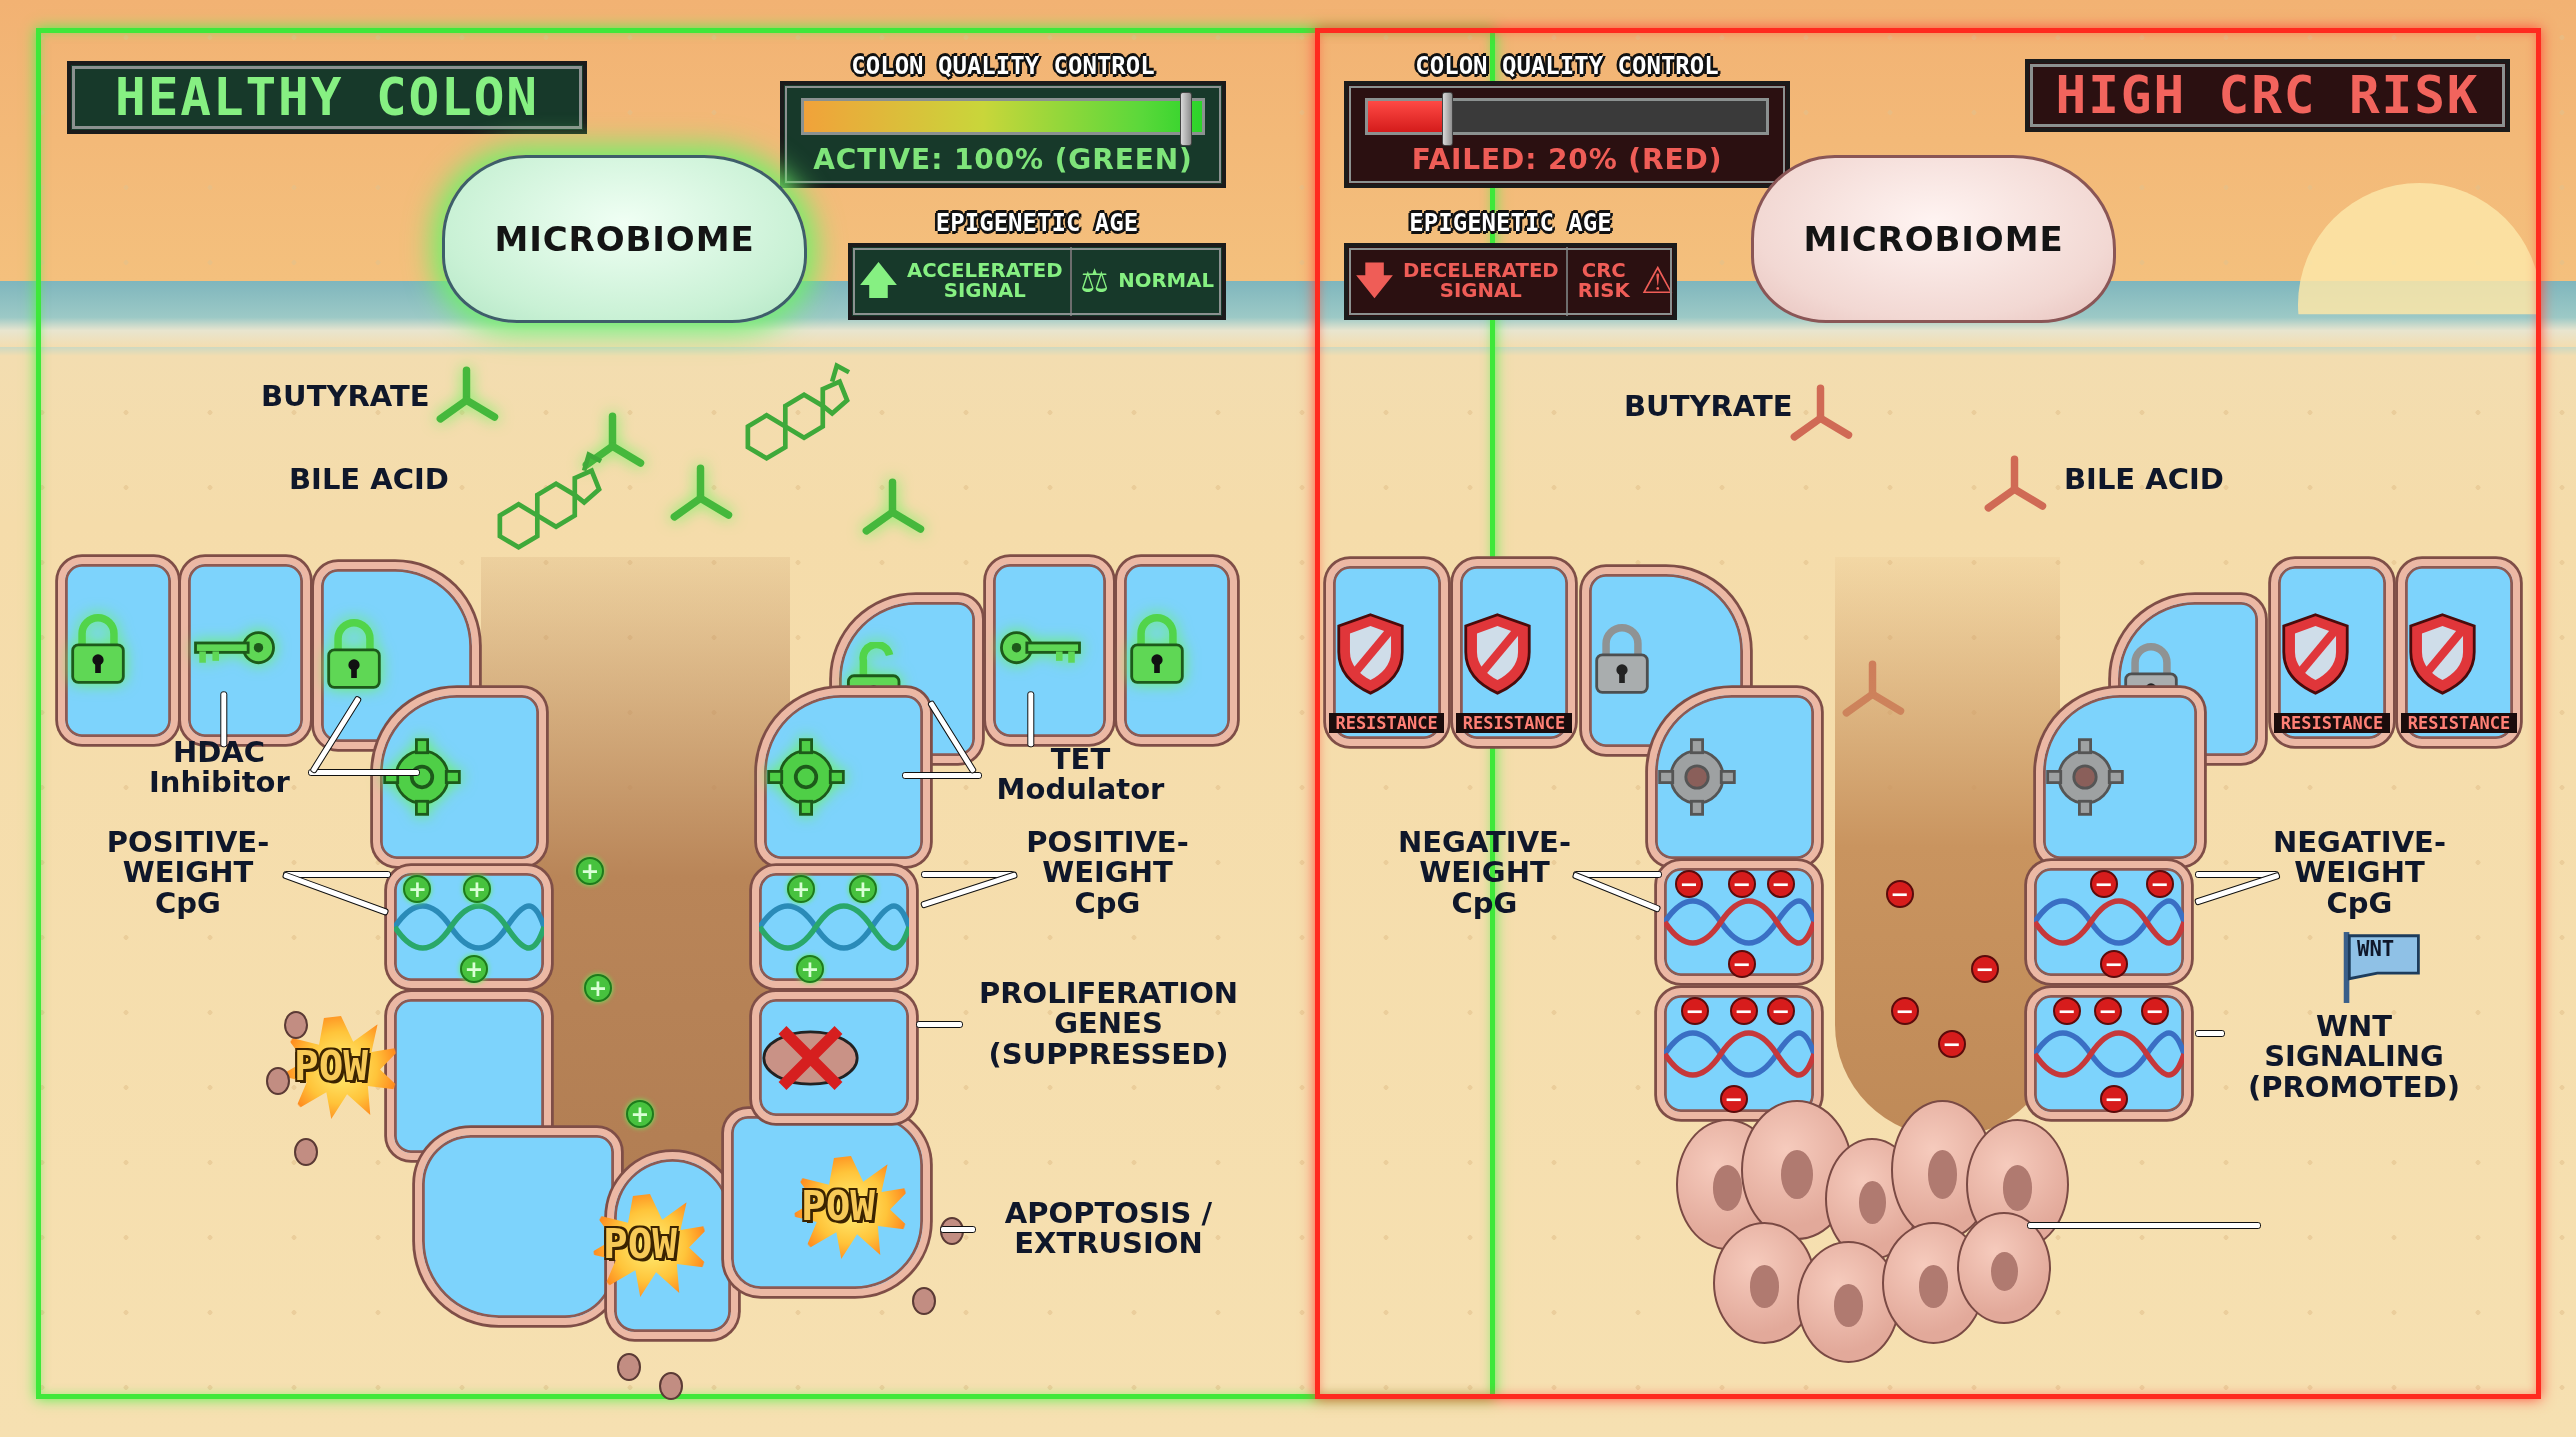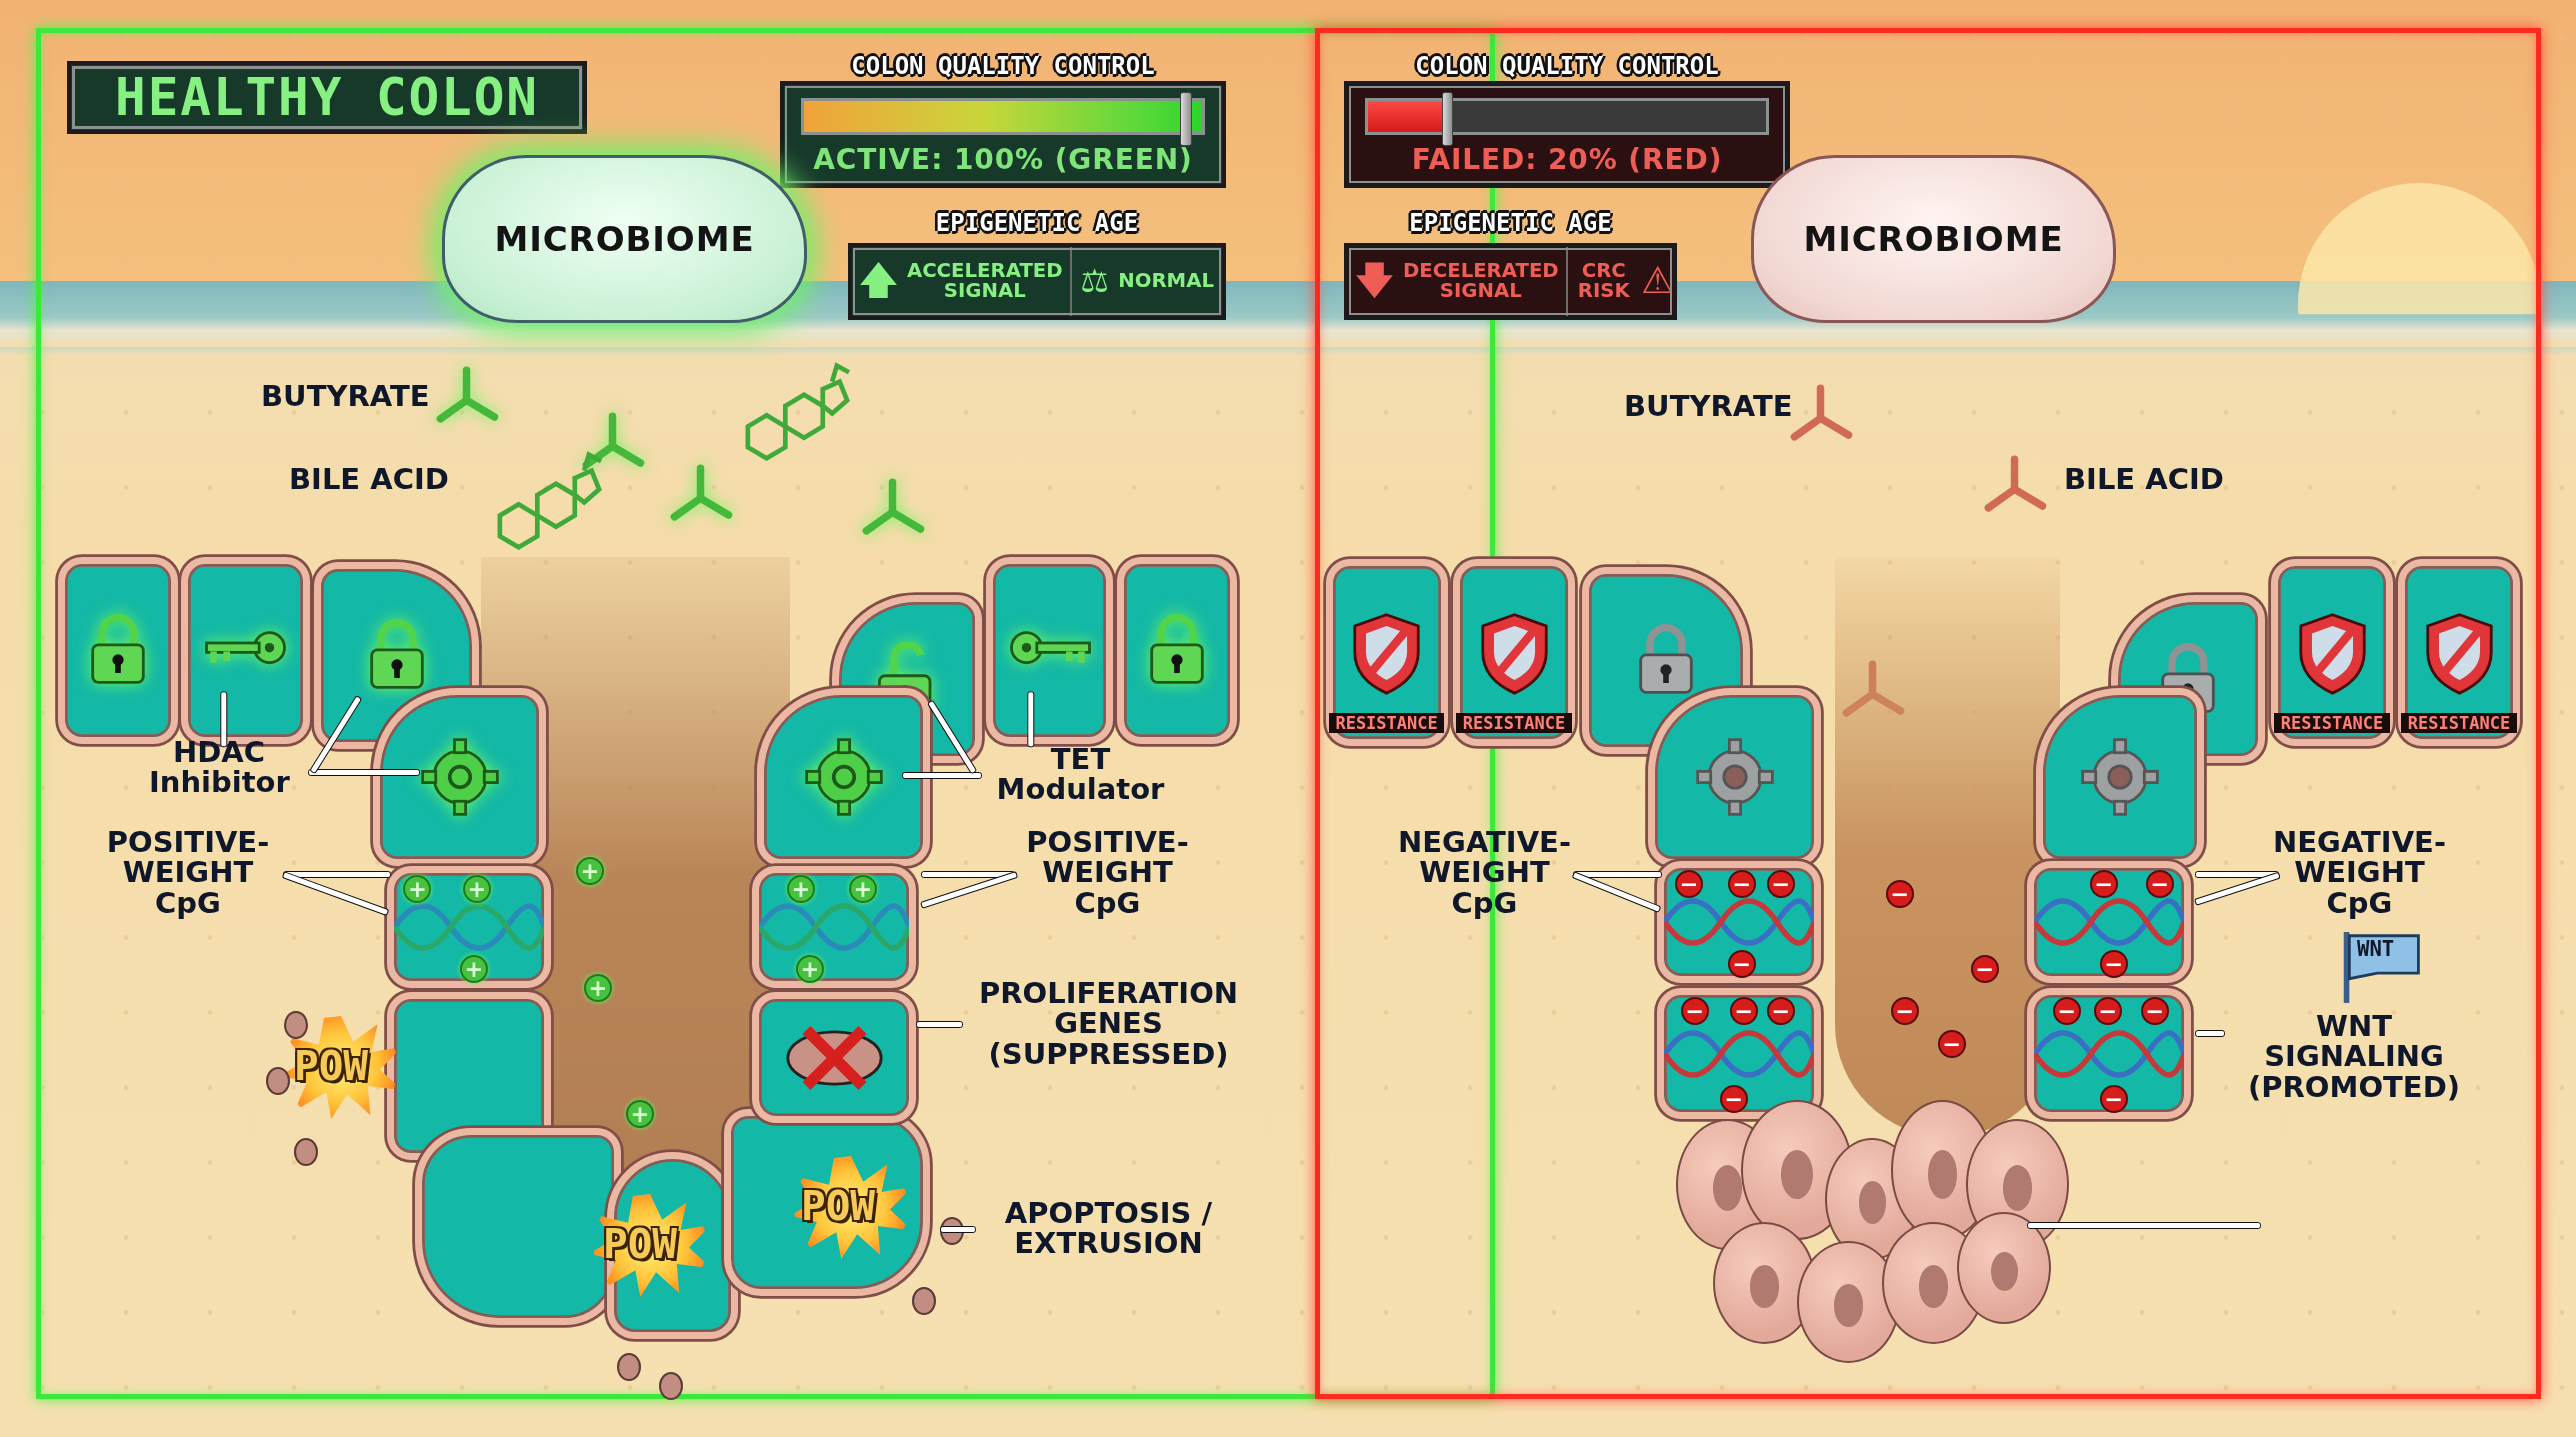--- a/index.html
+++ b/index.html
@@ -69,23 +69,23 @@
     border-radius: 84px 103px 75px 75px / 84px 94px 66px 66px;
     border: 3.7px solid #3e5e6a; font-weight: bold; font-size: 34px; letter-spacing: 0.9px; color: #141414;
   }
   .healthy .cloud { left: 401px; top: 122px; background: radial-gradient(ellipse at 50% 40%, #f0fff4, #c9f1d5 70%, #b3e6c5); box-shadow: 0 0 28px 9.4px #72f06a; }
   .risk .cloud { left: 431px; top: 122px; background: radial-gradient(ellipse at 50% 40%, #fff4f2, #f2d8d3 70%, #e7c2bd); border-color: #8a5656; }
 
   .lbl { position: absolute; font-weight: bold; color: #0f172a; text-align: center; line-height: 1.05; }
   .lbl-md { font-size: 29px; }
   .leader { position: absolute; height: 6.6px; background: #fff; border: 1.9px solid #111; border-radius: 2.8px; transform-origin: 0 50%; }
   .cell {
-    position: absolute; border-radius: 24px; background: #14b8a6;
+    position: absolute; border-radius: 24px; background: #7dd3fc;
     border: 7.5px solid #ecb8a4; box-shadow: 0 0 0 2.8px #7f4e47, inset 0 0 0 2.8px #8d5a53;
-    display: flex; align-items: center; justify-content: center;
+    display: flex; align-items: center; justify-content: flex-start;
   }
   .lumen { position: absolute; background: linear-gradient(to bottom, rgba(190,140,90,.15), #b98558 45%, #b07c52); border-radius: 0 0 150px 150px; }
   .risk .lumen { background: linear-gradient(to bottom, rgba(220,170,110,.1), #c9945f 50%, #bf8a58); }
 
   .icon-svg { display: block; }
   .glow-g { filter: drop-shadow(0 0 7.5px #6cf55f); }
   .chip { position: absolute; width: 28px; height: 28px; border-radius: 50%; display: flex; align-items: center; justify-content: center; font-weight: bold; font-size: 22.5px; line-height: 1; }
   .chip.plus { background: #47c23e; color: #d9ffd5; border: 2.8px solid #1e7a1c; box-shadow: 0 0 5.6px #66f05a; }
   .chip.minus { background: #d71c1c; color: #fff; border: 2.8px solid #5a0b0b; }
   .res-tag { position: absolute; left: -3.7px; right: -3.7px; bottom: 5.6px; background: #1b0c0c; color: #ff8076; font-size: 17px; font-weight: bold; text-align: center; font-family: "DejaVu Sans Mono", monospace; letter-spacing: 0; }
@@ -332,20 +332,21 @@
   <div class="leader" style="left:880px;top:869px;width:101px;transform:rotate(-18deg)"></div>
 
   <div class="lbl lbl-md" style="left:927px;top:945px;width:281px">PROLIFERATION GENES (SUPPRESSED)</div>
   <div class="leader" style="left:875px;top:988px;width:47px"></div>
 
   <div class="lbl lbl-md" style="left:955px;top:1165px;width:225px">APOPTOSIS / EXTRUSION</div>
   <div class="leader" style="left:899px;top:1193px;width:36px"></div>
 </div>
 
 <div class="panel risk">
+  <div class="title-plate">HIGH CRC RISK</div>
 
   <div class="qc">
     <div class="qc-label">COLON QUALITY CONTROL</div>
     <div class="qc-box">
       <div class="bar-track">
         <div class="bar-fill" style="width:20%"></div>
         <div class="bar-knob" style="left:calc(20% - 5.6px)"></div>
       </div>
       <div class="qc-status">FAILED: 20% (RED)</div>
     </div>

